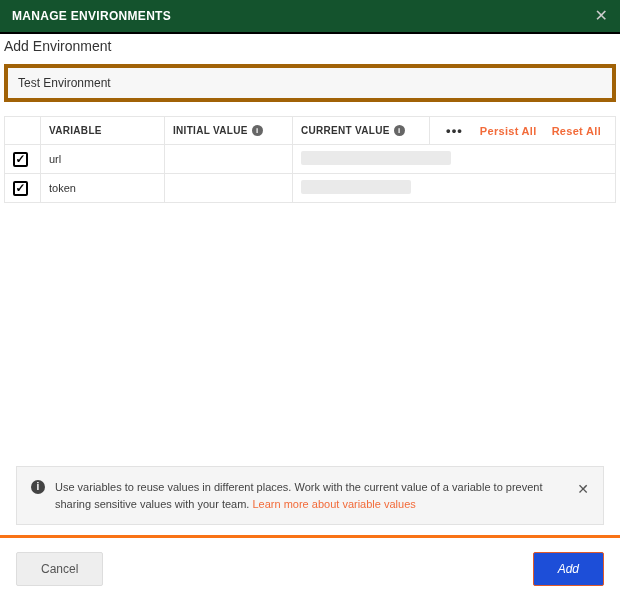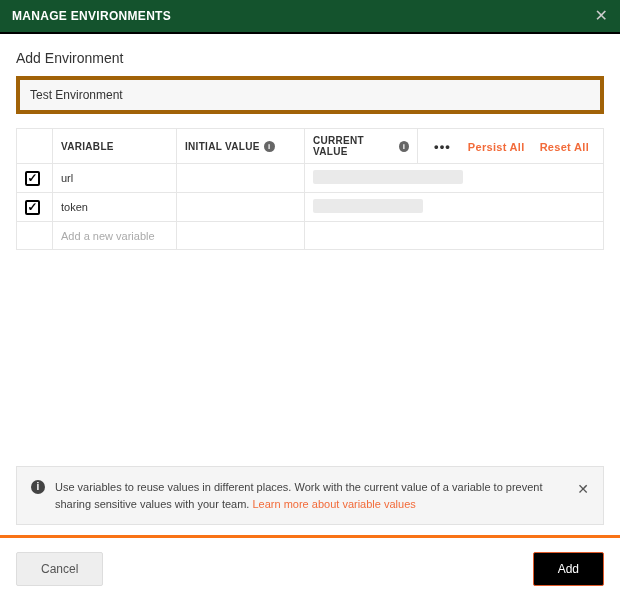--- a/index.html
+++ b/index.html
@@ -2,21 +2,21 @@
 <html><head>
   <meta charset="utf-8">
   <style>
     * { box-sizing: border-box; margin: 0; padding: 0; }
     body { font-family: -apple-system, BlinkMacSystemFont, "Segoe UI", Arial, sans-serif; font-size: 12px; color: #333; background: #fff; width: 620px; height: 600px; overflow: hidden; display: flex; flex-direction: column; }
     
     .titlebar { background: #14532d; color: #fff; padding: 8px 12px; display: flex; justify-content: space-between; align-items: center; border-bottom: 2px solid #000; }
     .titlebar-title { font-weight: 700; font-size: 12px; letter-spacing: 0.3px; }
     .titlebar-close { color: #ccc; font-size: 16px; cursor: pointer; line-height: 1; }
     
-    .content { padding: 16px; flex: 1; display: flex; flex-direction: column; overflow: hidden; }
+    .content { padding: 4px; flex: 1; display: flex; flex-direction: column; overflow: hidden; }
     
     .heading { font-size: 14px; color: #333; margin-bottom: 10px; }
     
     .env-name-input { width: 100%; border: 4px solid #a16207; background: #f7f7f7; padding: 8px 10px; font-size: 12px; color: #333; margin-bottom: 14px; }
     
     .vars-table { width: 100%; border: 1px solid #d6d6d6; border-collapse: collapse; }
     .vars-table th, .vars-table td { border: 1px solid #e6e6e6; padding: 6px 8px; text-align: left; font-size: 11px; vertical-align: middle; height: 28px; }
     .vars-table th { font-weight: 600; color: #333; font-size: 10px; letter-spacing: 0.3px; }
     .col-check { width: 36px; text-align: center; }
     .col-var { width: 124px; }
@@ -40,21 +40,21 @@
     
     .info-banner { margin: 0 16px 10px 16px; background: #f5f5f5; border: 1px solid #e2e2e2; padding: 12px 14px; display: flex; align-items: flex-start; gap: 10px; font-size: 11px; color: #444; line-height: 1.5; }
     .info-banner .info-dot-big { width: 14px; height: 14px; border-radius: 50%; background: #444; color: #fff; font-size: 10px; font-weight: bold; line-height: 14px; text-align: center; flex-shrink: 0; margin-top: 1px; }
     .info-banner .banner-text { flex: 1; }
     .info-banner .learn-link { color: #f26b3a; cursor: pointer; }
     .info-banner .banner-close { color: #555; font-size: 14px; cursor: pointer; flex-shrink: 0; }
     
     .footer { border-top: 3px solid #f97316; padding: 14px 16px; display: flex; justify-content: space-between; gap: 10px; }
     .btn { padding: 9px 24px; font-size: 12px; border-radius: 2px; cursor: pointer; border: 1px solid transparent; }
     .btn-cancel { background: #eee; color: #555; border-color: #ddd; }
-    .btn-add { background: #000000; color: #fff; border-color: #e05a2a; }
+    .btn-add { background: #1d4ed8; color: #fff; border-color: #e05a2a; font-style: italic; }
   </style>
 </head>
 <body>
 
 <div class="titlebar">
   <span class="titlebar-title">MANAGE ENVIRONMENTS</span>
   <span class="titlebar-close">✕</span>
 </div>
 
 <div class="content">
@@ -96,26 +96,20 @@
         <td>url</td>
         <td></td>
         <td colspan="2"><span class="redacted w1"></span></td>
       </tr>
       <tr>
         <td class="col-check"><span class="checkbox checked"></span></td>
         <td>token</td>
         <td></td>
         <td colspan="2"><span class="redacted w2"></span></td>
       </tr>
-      <tr>
-        <td class="col-check"></td>
-        <td><span class="placeholder-text">Add a new variable</span></td>
-        <td></td>
-        <td colspan="2"></td>
-      </tr>
     </tbody>
   </table>
 </div>
 
 <div class="info-banner">
   <span class="info-dot-big">i</span>
   <span class="banner-text">
     <span>Use variables to reuse values in different places. Work with the current value of a variable to prevent sharing sensitive values with your team. </span><span class="learn-link">Learn more about variable values</span>
   </span>
   <span class="banner-close">✕</span>

